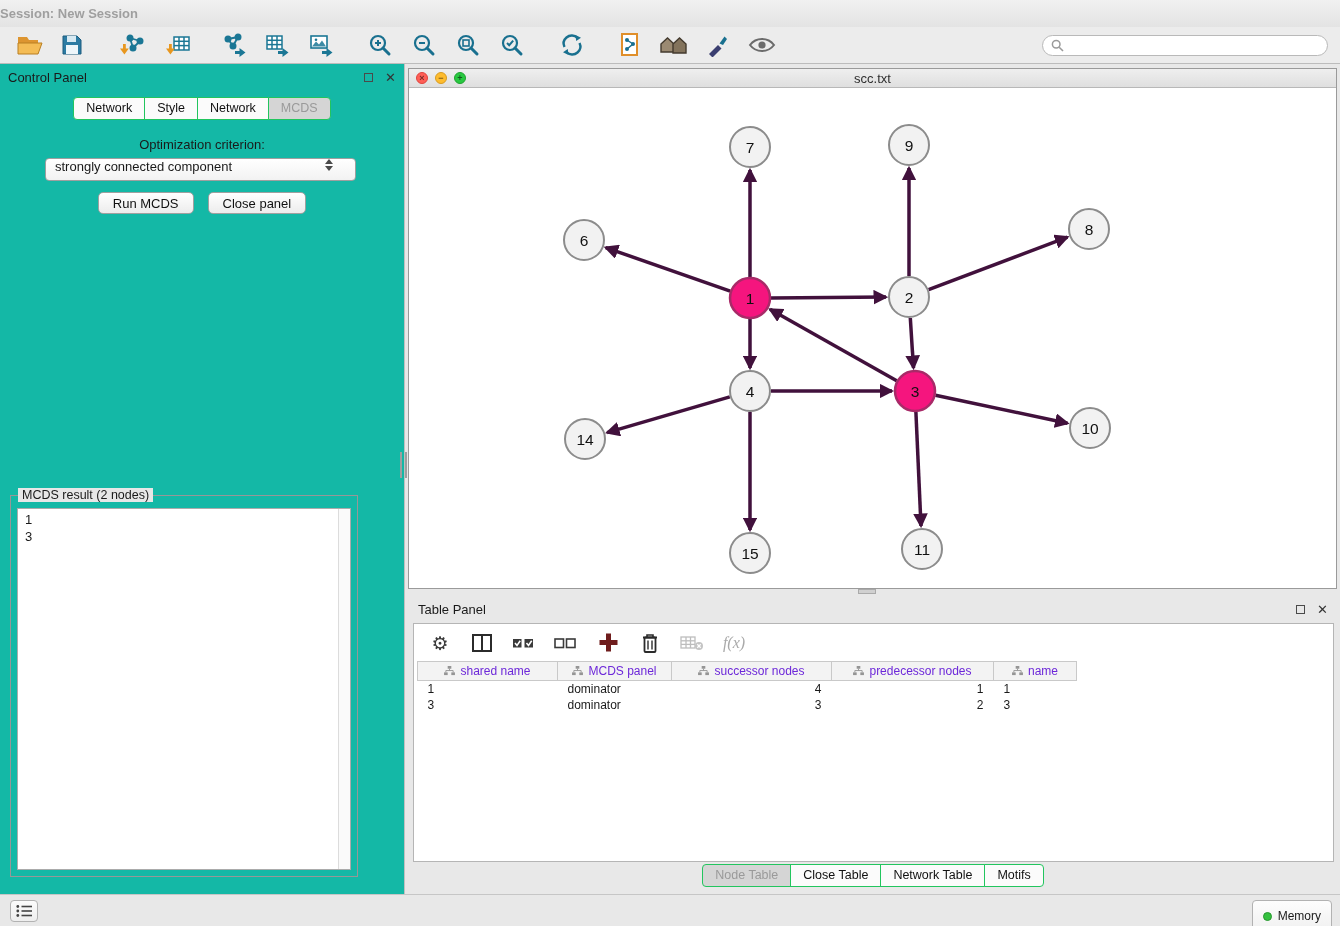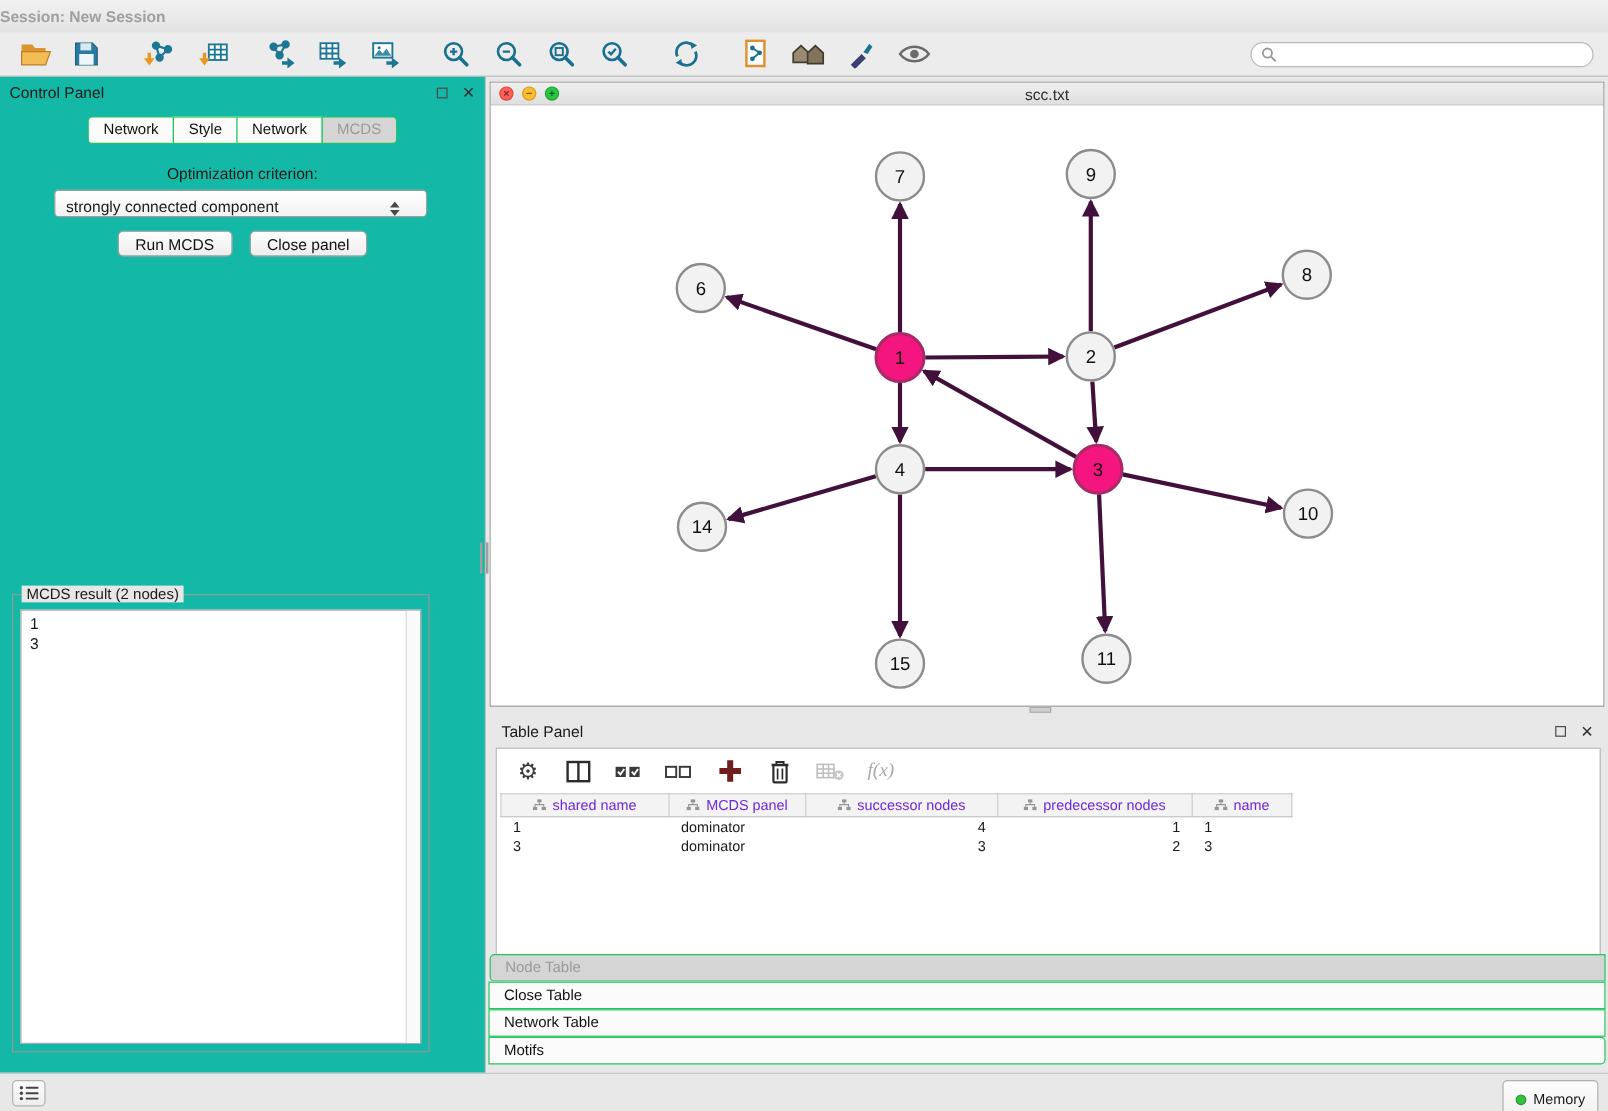--- a/index.html
+++ b/index.html
@@ -20,21 +20,21 @@
   .close-x { font-size:13px; font-weight:bold; color:#333; line-height:1; }
 
   .tabs { display:flex; }
   .tab { padding:3px 12px 4px; background:#fbfbfb; border:1px solid #22c55e; margin-left:-1px; font-size:12.5px; color:#111; white-space:nowrap; }
   .tab.first { border-radius:4px 0 0 4px; margin-left:0; }
   .tab.last { border-radius:0 4px 4px 0; }
   .tab.active { background:#d5d5d5; color:#9a9a9a; }
 
   .cp-tabs { position:absolute; top:33px; left:0; right:0; display:flex; justify-content:center; }
   .cp-opt-label { position:absolute; top:73px; left:0; right:0; text-align:center; font-size:13px; }
-  .cp-select { position:absolute; top:94px; left:45px; width:311px; height:23px; background:linear-gradient(#ffffff,#f2f2f2); border:1px solid #9f9f9f; border-radius:4px; display:flex; align-items:flex-end; padding:0 22px 0 9px; font-size:13px; }
+  .cp-select { position:absolute; top:94px; left:45px; width:311px; height:23px; background:linear-gradient(#ffffff,#f2f2f2); border:1px solid #9f9f9f; border-radius:4px; display:flex; align-items:flex-start; padding:0 22px 0 9px; font-size:13px; }
   .sel-arrows { margin-left:auto; display:flex; flex-direction:column; align-items:center; gap:2px; }
   .sel-arrows .up { width:0; height:0; border-left:4px solid transparent; border-right:4px solid transparent; border-bottom:5px solid #4a4a4a; }
   .sel-arrows .down { width:0; height:0; border-left:4px solid transparent; border-right:4px solid transparent; border-top:5px solid #4a4a4a; }
   .cp-buttons { position:absolute; top:128px; left:0; right:0; display:flex; justify-content:center; gap:14px; }
   .btn { height:22px; padding:0 14px; background:linear-gradient(#ffffff,#ececec); border:1px solid #a0a0a0; border-radius:5px; font-size:13px; font-family:inherit; color:#111; }
 
   .fieldset { position:absolute; left:10px; width:348px; top:431px; height:382px; border:1px solid #979797; }
   .fieldset .legend { position:absolute; top:-8px; left:7px; background:#e7e7e7; padding:0 4px; font-size:12.5px; }
   .result-box { position:absolute; left:6px; right:6px; top:12px; bottom:6px; background:#fff; border:1px solid #ababab; font-size:13px; line-height:17px; padding:2px 7px; }
   .result-scroll { position:absolute; top:0; right:0; bottom:0; width:12px; border-left:1px solid #dcdcdc; background:#fafafa; }
@@ -51,21 +51,21 @@
   .table-panel { position:absolute; left:408px; top:596px; width:930px; height:294px; }
   .tp-card { position:absolute; left:5px; right:4px; top:27px; height:239px; background:#fff; border:1px solid #b5b5b5; }
   .tp-toolbar { height:37px; display:flex; align-items:center; padding-left:14px; gap:18px; }
   .ttbtn { display:flex; align-items:center; justify-content:center; min-width:24px; height:26px; }
   .gear-glyph { font-size:19px; color:#3a3a3a; font-family:"DejaVu Sans",sans-serif; }
   .fx { font-family:"Liberation Serif","DejaVu Serif",serif; font-style:italic; font-size:16px; color:#a9a9a9; }
   table.node-table { border-collapse:collapse; table-layout:fixed; margin-left:3px; font-size:12px; }
   table.node-table th { background:#f3f3f3; border:1px solid #c9c9c9; font-weight:normal; height:19px; padding:0 4px; text-align:center; color:#6d28d9; overflow:hidden; white-space:nowrap; }
   table.node-table td { height:16px; padding:0 10px; white-space:nowrap; overflow:hidden; }
   .col-icon { display:inline-block; vertical-align:-1px; margin-right:5px; }
-  .tp-tabs { position:absolute; left:0; right:0; bottom:3px; display:flex; justify-content:center;flex-direction:column; }
+  .tp-tabs { position:absolute; left:0; right:0; bottom:3px; display:flex; justify-content:center; }
 
   .status-bar { position:absolute; left:0; right:0; bottom:0; height:32px; background:#e8e8e8; border-top:1px solid #c6c6c6; }
   .list-btn { position:absolute; left:10px; top:5px; width:28px; height:22px; background:linear-gradient(#fcfcfc,#eee); border:1px solid #b2b2b2; border-radius:4px; display:flex; align-items:center; justify-content:center; }
   .memory-btn { position:absolute; right:8px; top:5px; height:32px; background:linear-gradient(#fdfdfd,#f0f0f0); border:1px solid #b2b2b2; border-radius:4px; display:flex; align-items:center; gap:6px; padding:0 10px; font-size:12px; }
   .mem-dot { width:9px; height:9px; border-radius:50%; background:#35c13f; border:1px solid #27962f; }
 
   .grip-v { position:absolute; left:400px; top:452px; width:7px; height:26px; display:flex; justify-content:space-between; }
   .grip-v i { width:2px; background:#9f9f9f; }
   .grip-h { position:absolute; left:858px; top:589px; width:18px; height:5px; background:#d0d0d0; border:1px solid #aaa; }
 </style>

